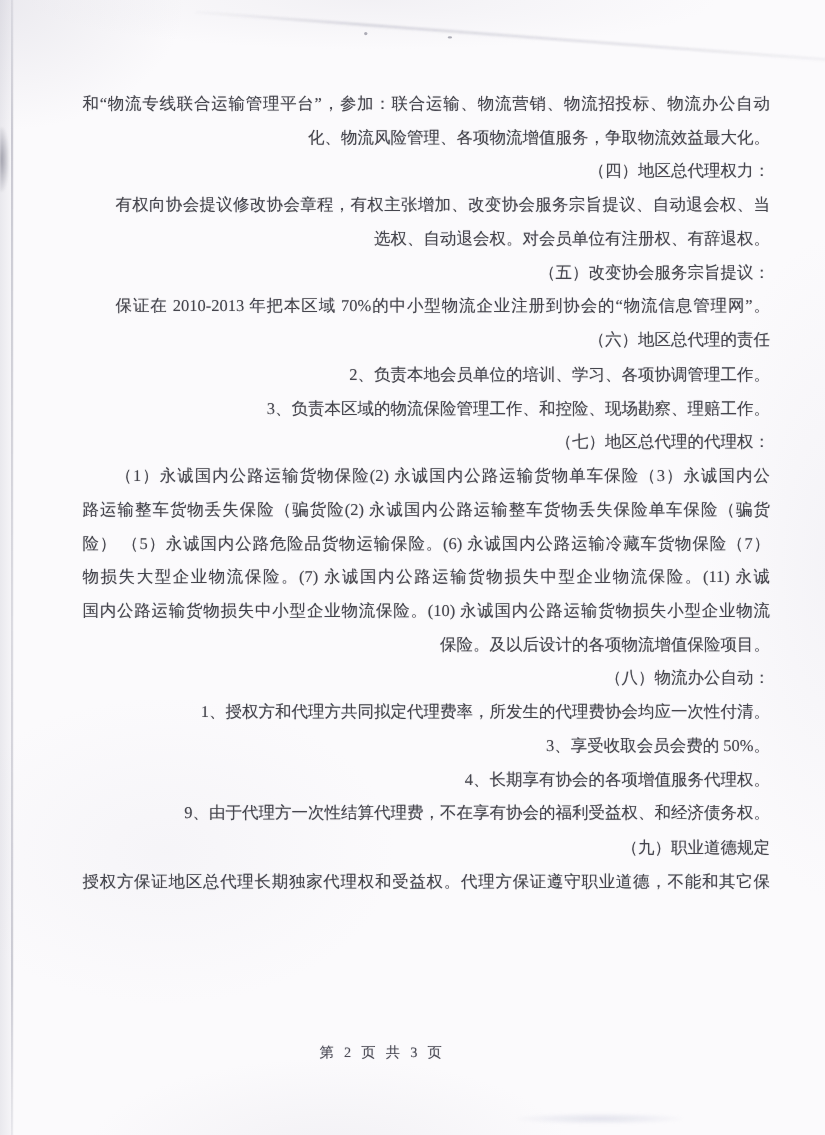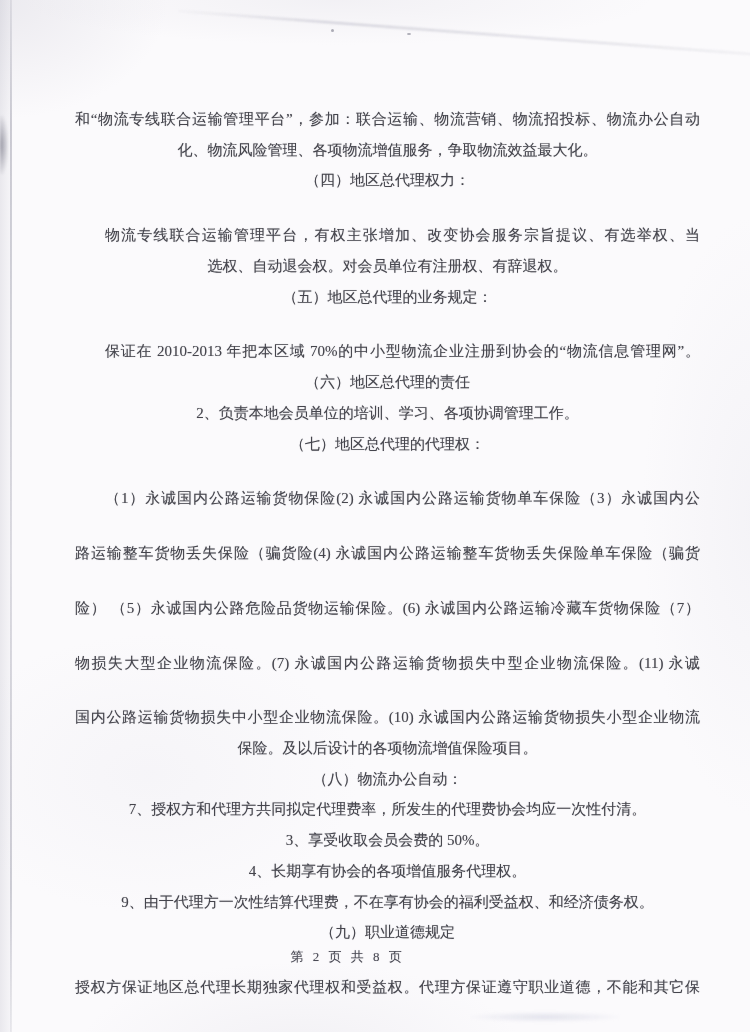--- a/index.html
+++ b/index.html
@@ -62,27 +62,26 @@
     left: 75px; top: 80px;
     width: 625px;
     color: #45454d;
     font-size: 15px;
     text-shadow: 0 0 1px rgba(69,69,77,0.38);
   }
   .line {
     height: 30.74px;
     line-height: 30.74px;
     white-space: nowrap;
-    text-align: center;
+    text-align: right;
   }
   .line.fill {
     white-space: normal;
     text-align: justify;
     text-align-last: justify;
-    margin-top: 24px;
   }
   .line.indent { text-indent: 2em; }
   .footer {
     position: absolute;
     left: 75px; top: 947px;
     width: 625px; height: 20px;
     line-height: 20px;
     text-align: center;
     transform: translateX(-40px);
     color: #4a4a55;
@@ -100,38 +99,39 @@
   <div class="artifact smudge-left"></div>
   <div class="artifact crease-top"></div>
   <div class="artifact speck speck-1"></div>
   <div class="artifact speck speck-2"></div>
   <div class="artifact smudge-bottom"></div>
 
   <div class="doc-body" style="color: rgb(69, 69, 77);">
       <div class="line fill">和“物流专线联合运输管理平台”，参加：联合运输、物流营销、物流招投标、物流办公自动</div>
       <div class="line">化、物流风险管理、各项物流增值服务，争取物流效益最大化。</div>
       <div class="line">（四）地区总代理权力：</div>
-      <div class="line fill indent">物流专线联合运输管理平台，有权主张增加、改变协会服务宗旨提议、有选举权、当</div>
+      <div class="line fill indent">有权向协会提议修改协会章程，有权主张增加、改变协会服务宗旨提议、自动退会权、当</div>
       <div class="line">选权、自动退会权。对会员单位有注册权、有辞退权。</div>
-      <div class="line">（五）地区总代理的业务规定：</div>
+      <div class="line">（五）改变协会服务宗旨提议：</div>
       <div class="line fill indent">保证在 2010-2013 年把本区域 70%的中小型物流企业注册到协会的“物流信息管理网”。</div>
       <div class="line">（六）地区总代理的责任</div>
       <div class="line">2、负责本地会员单位的培训、学习、各项协调管理工作。</div>
+      <div class="line">3、负责本区域的物流保险管理工作、和控险、现场勘察、理赔工作。</div>
       <div class="line">（七）地区总代理的代理权：</div>
       <div class="line fill indent">（1）永诚国内公路运输货物保险(2) 永诚国内公路运输货物单车保险（3）永诚国内公</div>
-      <div class="line fill">路运输整车货物丢失保险（骗货险(4) 永诚国内公路运输整车货物丢失保险单车保险（骗货</div>
+      <div class="line fill">路运输整车货物丢失保险（骗货险(2) 永诚国内公路运输整车货物丢失保险单车保险（骗货</div>
       <div class="line fill">险） （5）永诚国内公路危险品货物运输保险。(6) 永诚国内公路运输冷藏车货物保险（7）</div>
       <div class="line fill">物损失大型企业物流保险。(7) 永诚国内公路运输货物损失中型企业物流保险。(11) 永诚</div>
       <div class="line fill">国内公路运输货物损失中小型企业物流保险。(10) 永诚国内公路运输货物损失小型企业物流</div>
       <div class="line">保险。及以后设计的各项物流增值保险项目。</div>
       <div class="line">（八）物流办公自动：</div>
-      <div class="line">7、授权方和代理方共同拟定代理费率，所发生的代理费协会均应一次性付清。</div>
+      <div class="line">1、授权方和代理方共同拟定代理费率，所发生的代理费协会均应一次性付清。</div>
       <div class="line">3、享受收取会员会费的 50%。</div>
       <div class="line">4、长期享有协会的各项增值服务代理权。</div>
       <div class="line">9、由于代理方一次性结算代理费，不在享有协会的福利受益权、和经济债务权。</div>
       <div class="line">（九）职业道德规定</div>
       <div class="line fill">授权方保证地区总代理长期独家代理权和受益权。代理方保证遵守职业道德，不能和其它保</div>
     </div>
 
   <div class="footer">
-    <span>第 2 页 共 8 页</span>
+    <span>第 2 页 共 3 页</span>
   </div>
 </div>
 
 </body></html>

